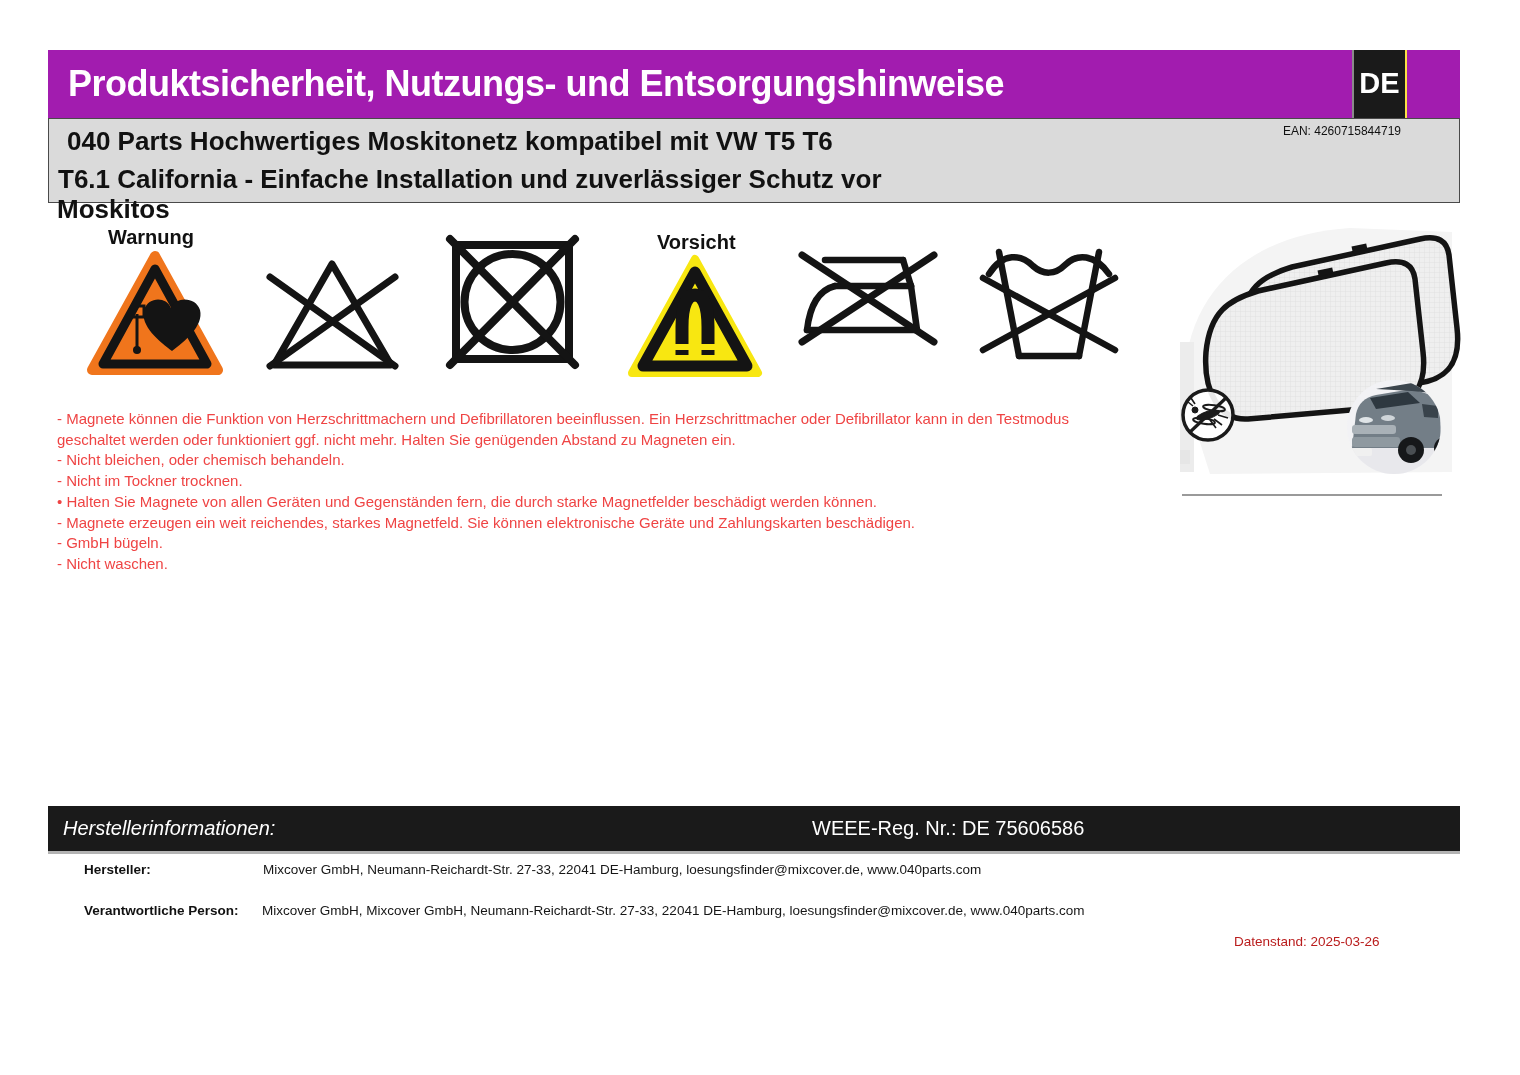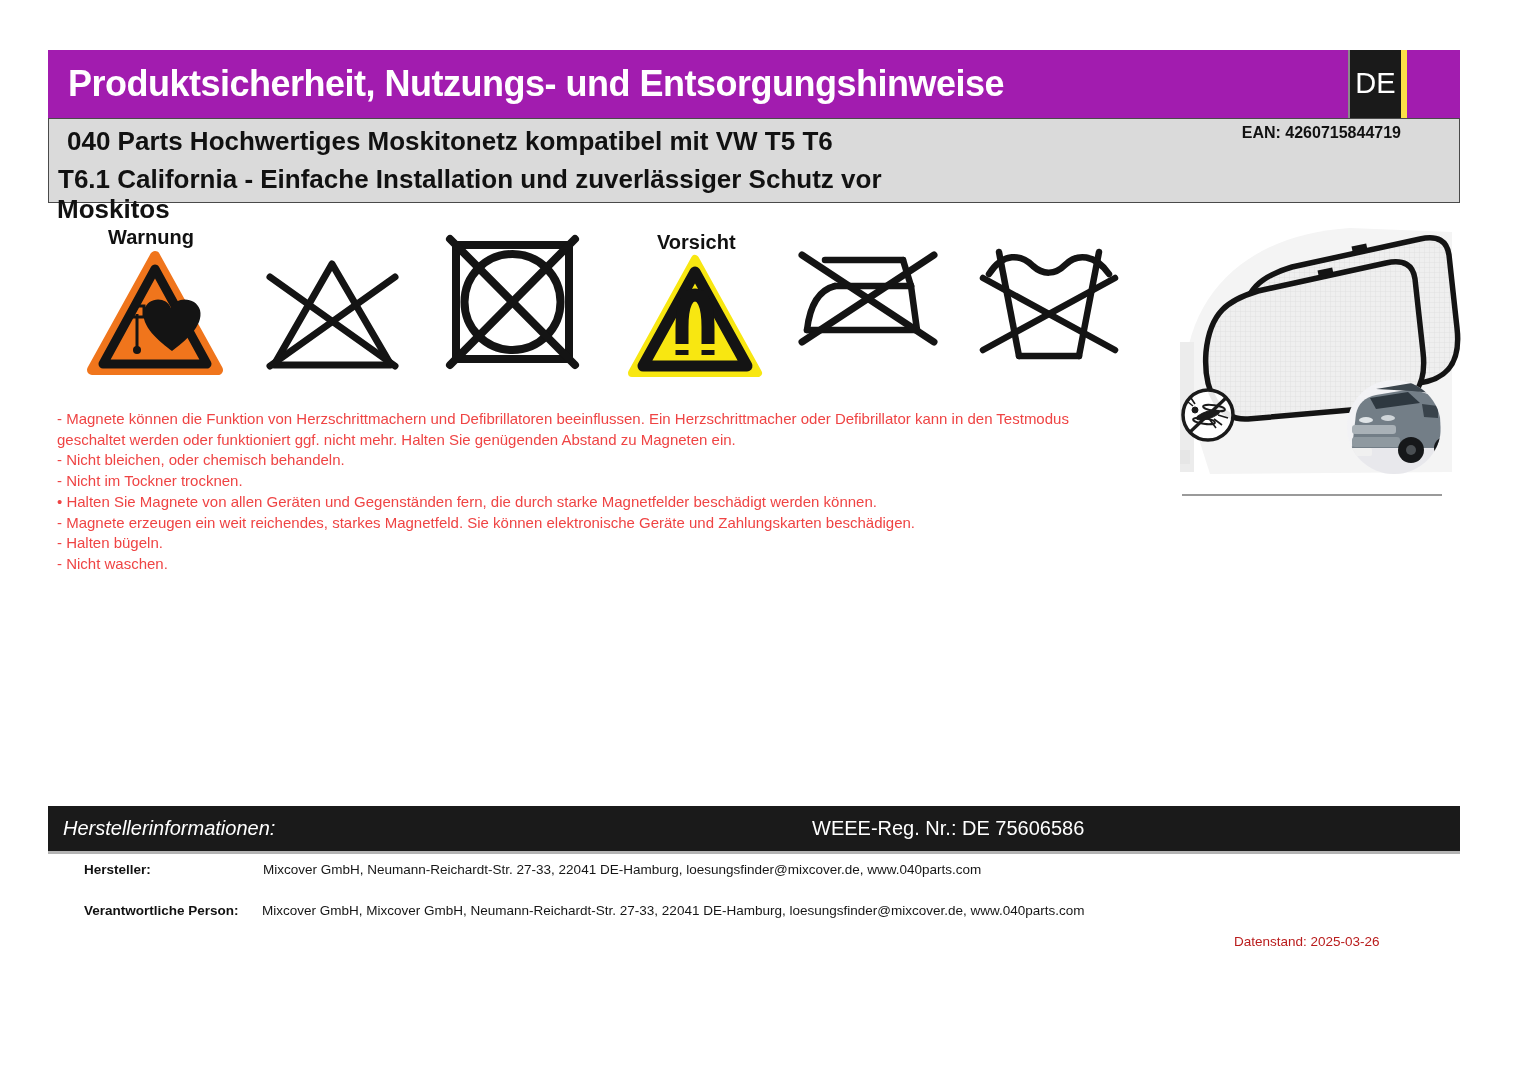--- a/index.html
+++ b/index.html
@@ -4,29 +4,29 @@
 <style>
   html,body{margin:0;padding:0;background:#ffffff;}
   body{font-family:"Liberation Sans", sans-serif;color:#111;}
   .page{position:relative;width:1520px;height:1075px;background:#fff;overflow:hidden;}
 
   
   .hdr{position:absolute;left:48px;top:50px;width:1412px;height:68px;background:#a21caf;}
   .hdr-title{position:absolute;left:20px;top:0;height:68px;line-height:68px;color:#fff;
              font-size:36px;font-weight:700;letter-spacing:-0.5px;white-space:nowrap;}
   .de-cell{position:absolute;top:0;bottom:0;right:53px;width:51px;background:#1a1a1a;
-           border-left:2px solid #8a8a8a;border-right:6px solid #fde047;
-           color:#fff;font-size:29px;font-weight:400;text-align:center;line-height:66px;}
+           border-left:2px solid #8a8a8a;border-right:2px solid #fde047;
+           color:#fff;font-size:29px;font-weight:700;text-align:center;line-height:66px;}
 
   
   .pbar{position:absolute;left:48px;top:118px;width:1412px;height:85px;background:#dadada;
         border:1px solid #4a4a4a;box-sizing:border-box;}
   .pbar-l1{position:absolute;left:18px;top:7px;font-size:26px;font-weight:700;white-space:nowrap;}
   .pbar-l2{position:absolute;left:9px;top:45px;font-size:26px;font-weight:700;white-space:nowrap;}
-  .pbar-ean{position:absolute;right:58px;top:5px;font-size:16px;font-weight:700;margin-left:36px;}
+  .pbar-ean{position:absolute;right:58px;top:5px;font-size:12px;font-weight:400;margin-left:36px;}
   .pbar-l3{position:absolute;left:57px;top:194px;font-size:26px;font-weight:700;}
 
   
   .symlabel{position:absolute;font-size:20px;font-weight:700;white-space:nowrap;}
   .sym{position:absolute;}
 
   
   .notes{position:absolute;left:57px;top:409px;font-size:15px;line-height:20.7px;color:#ef4444;}
   .notes div{white-space:pre;}
 
@@ -187,21 +187,21 @@
     </svg>
   </div>
 
   <div class="notes">
     <div>- Magnete können die Funktion von Herzschrittmachern und Defibrillatoren beeinflussen. Ein Herzschrittmacher oder Defibrillator kann in den Testmodus</div>
     <div>geschaltet werden oder funktioniert ggf. nicht mehr. Halten Sie genügenden Abstand zu Magneten ein.</div>
     <div>- Nicht bleichen, oder chemisch behandeln.</div>
     <div>- Nicht im Tockner trocknen.</div>
     <div>• Halten Sie Magnete von allen Geräten und Gegenständen fern, die durch starke Magnetfelder beschädigt werden können.</div>
     <div>- Magnete erzeugen ein weit reichendes, starkes Magnetfeld. Sie können elektronische Geräte und Zahlungskarten beschädigen.</div>
-    <div>- Halten bügeln.</div>
+    <div>- GmbH bügeln.</div>
     <div>- Nicht waschen.</div>
   </div>
 
   <div class="fbar">
     <div class="fbar-title">Herstellerinformationen:</div>
     <div class="fbar-weee">WEEE-Reg. Nr.: DE 75606586</div>
   </div>
   <div class="fbar-under"></div>
 
   <div class="mrow-label" style="left:84px;top:862px;">Hersteller:</div>

